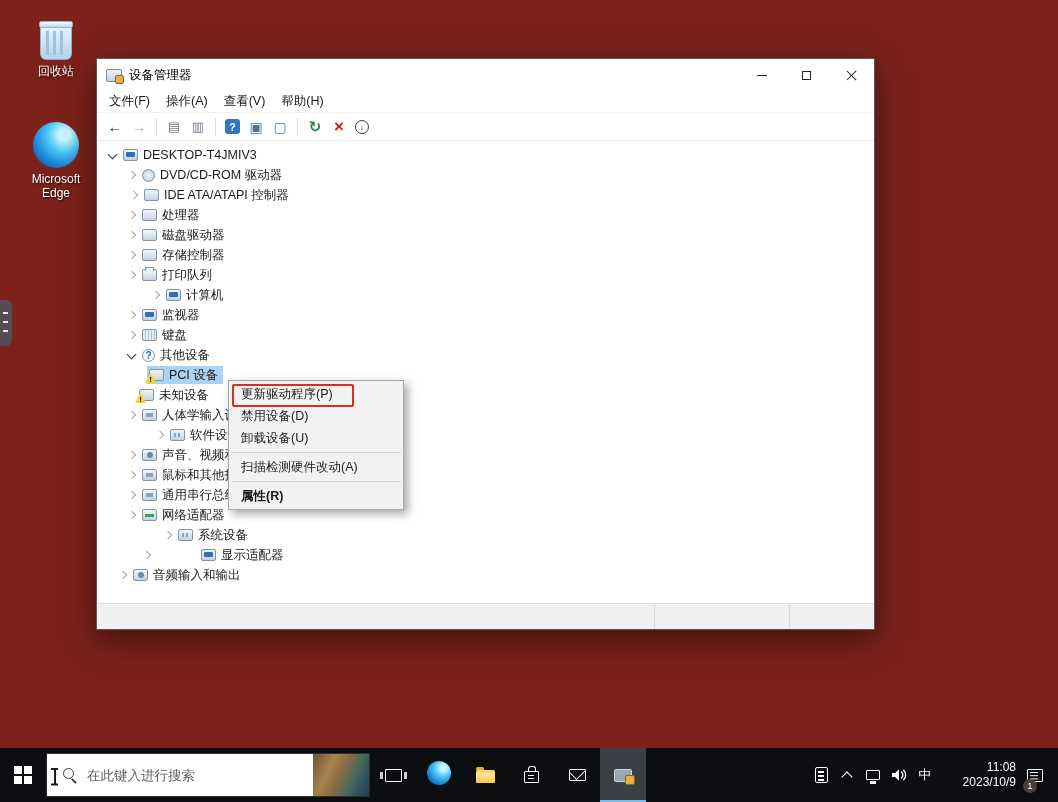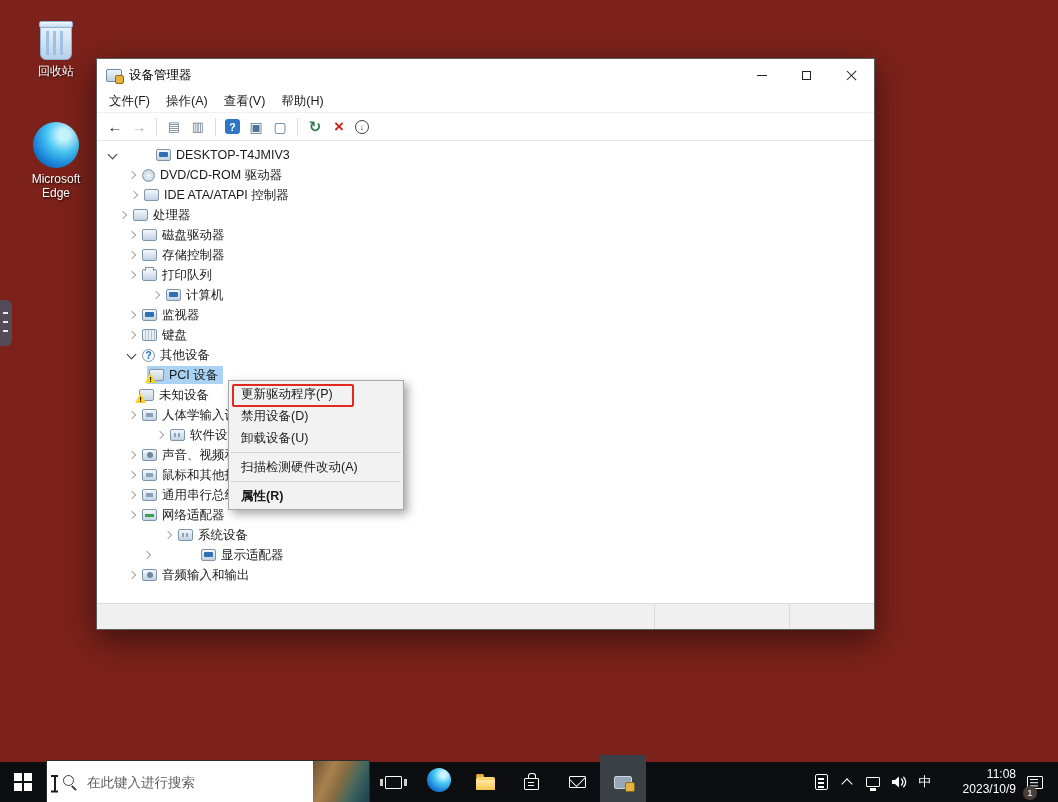--- a/index.html
+++ b/index.html
@@ -83,21 +83,21 @@
 .sseg3{width:85px;border-left:1px solid #d9d9d9}
 
 
 .cmenu{position:absolute;left:228px;top:380px;width:176px;background:#f2f2f2;border:1px solid #a8a8a8;box-shadow:4px 4px 9px rgba(0,0,0,.35);padding:2px 0;z-index:60;font-size:12.5px}
 .citem{height:22px;line-height:22px;padding-left:12px;color:#1a1a1a;white-space:nowrap}
 .citem.bold{font-weight:700}
 .csep{height:1px;background:#d6d6d6;margin:3px 2px}
 .cann{position:absolute;left:3px;top:3px;width:122px;height:23px;border:2.5px solid var(--ann);border-radius:2px;pointer-events:none}
 
 
-.taskbar{position:absolute;left:0;bottom:0;width:100%;height:40px;background:#0d0e12;display:flex;align-items:center;z-index:100;color:#fff}
+.taskbar{position:absolute;left:0;bottom:0;width:100%;height:54px;background:#0d0e12;display:flex;align-items:center;z-index:100;color:#fff}
 .tb-btn{width:46px;height:54px;display:flex;align-items:center;justify-content:center;flex:none}
 .winlogo{display:grid;grid-template-columns:8px 8px;grid-template-rows:8px 8px;gap:1.5px}
 .winlogo i{background:#fdfdfd}
 .search{height:44px;flex:0 0 324px;background:#fff;display:flex;align-items:center;position:relative;border:1px solid #2c2c2c}
 .ibeam{position:absolute;left:3px;top:14px;width:9px;height:17px}
 .ibeam::before{content:"";position:absolute;left:4px;top:0;bottom:0;width:1.5px;background:#1c1c1c}
 .ibeam::after{content:"";position:absolute;left:1px;right:1px;top:0;height:1.5px;background:#1c1c1c;box-shadow:0 15.5px 0 #1c1c1c}
 .mag{width:15px;height:15px;position:relative;margin-left:16px;flex:none}
 .mag::before{content:"";position:absolute;left:0;top:0;width:9px;height:9px;border:1.6px solid #3c3c3c;border-radius:50%}
 .mag::after{content:"";position:absolute;right:1px;bottom:1px;width:6px;height:1.8px;background:#3c3c3c;transform:rotate(45deg)}
@@ -180,42 +180,42 @@
         <span class="tsep"></span>
         <span class="tbi tb-help">?</span>
         <span class="tbi tb-computer">▣</span>
         <span class="tbi tb-monitor">▢</span>
         <span class="tsep"></span>
         <span class="tbi tb-scan-hardware">↻</span>
         <span class="tbi tb-uninstall-device">×</span>
         <span class="tbi tb-disable-device">↓</span>
       </div>
     <div class="tree">
-        <div class="trow" style="padding-left: 8px; gap: 33px;">
+        <div class="trow" style="padding-left: 8px;">
           <span class="chev exp"></span>
           <span class="hit">
             <span class="ticon computer"></span>
             <span class="tlabel">DESKTOP-T4JMIV3</span>
           </span>
         </div>
         <div class="trow" style="padding-left: 27px;">
           <span class="chev col"></span>
           <span class="hit">
             <span class="ticon dvd"></span>
             <span class="tlabel">DVD/CD-ROM 驱动器</span>
           </span>
         </div>
         <div class="trow" style="padding-left: 29px;">
           <span class="chev col"></span>
           <span class="hit">
             <span class="ticon ide"></span>
             <span class="tlabel">IDE ATA/ATAPI 控制器</span>
           </span>
         </div>
-        <div class="trow" style="padding-left: 18px;">
+        <div class="trow" style="padding-left: 27px;">
           <span class="chev col"></span>
           <span class="hit">
             <span class="ticon chip"></span>
             <span class="tlabel">处理器</span>
           </span>
         </div>
         <div class="trow" style="padding-left: 27px;">
           <span class="chev col"></span>
           <span class="hit">
             <span class="ticon disk"></span>
@@ -327,21 +327,21 @@
             <span class="tlabel">系统设备</span>
           </span>
         </div>
         <div class="trow" style="padding-left: 42px; gap: 44px;">
           <span class="chev col"></span>
           <span class="hit">
             <span class="ticon display"></span>
             <span class="tlabel">显示适配器</span>
           </span>
         </div>
-        <div class="trow" style="padding-left: 27px;">
+        <div class="trow" style="padding-left: 18px;">
           <span class="chev col"></span>
           <span class="hit">
             <span class="ticon sound"></span>
             <span class="tlabel">音频输入和输出</span>
           </span>
         </div>
       </div>
 
     <div class="statusbar">
       <div class="sseg1"></div>

